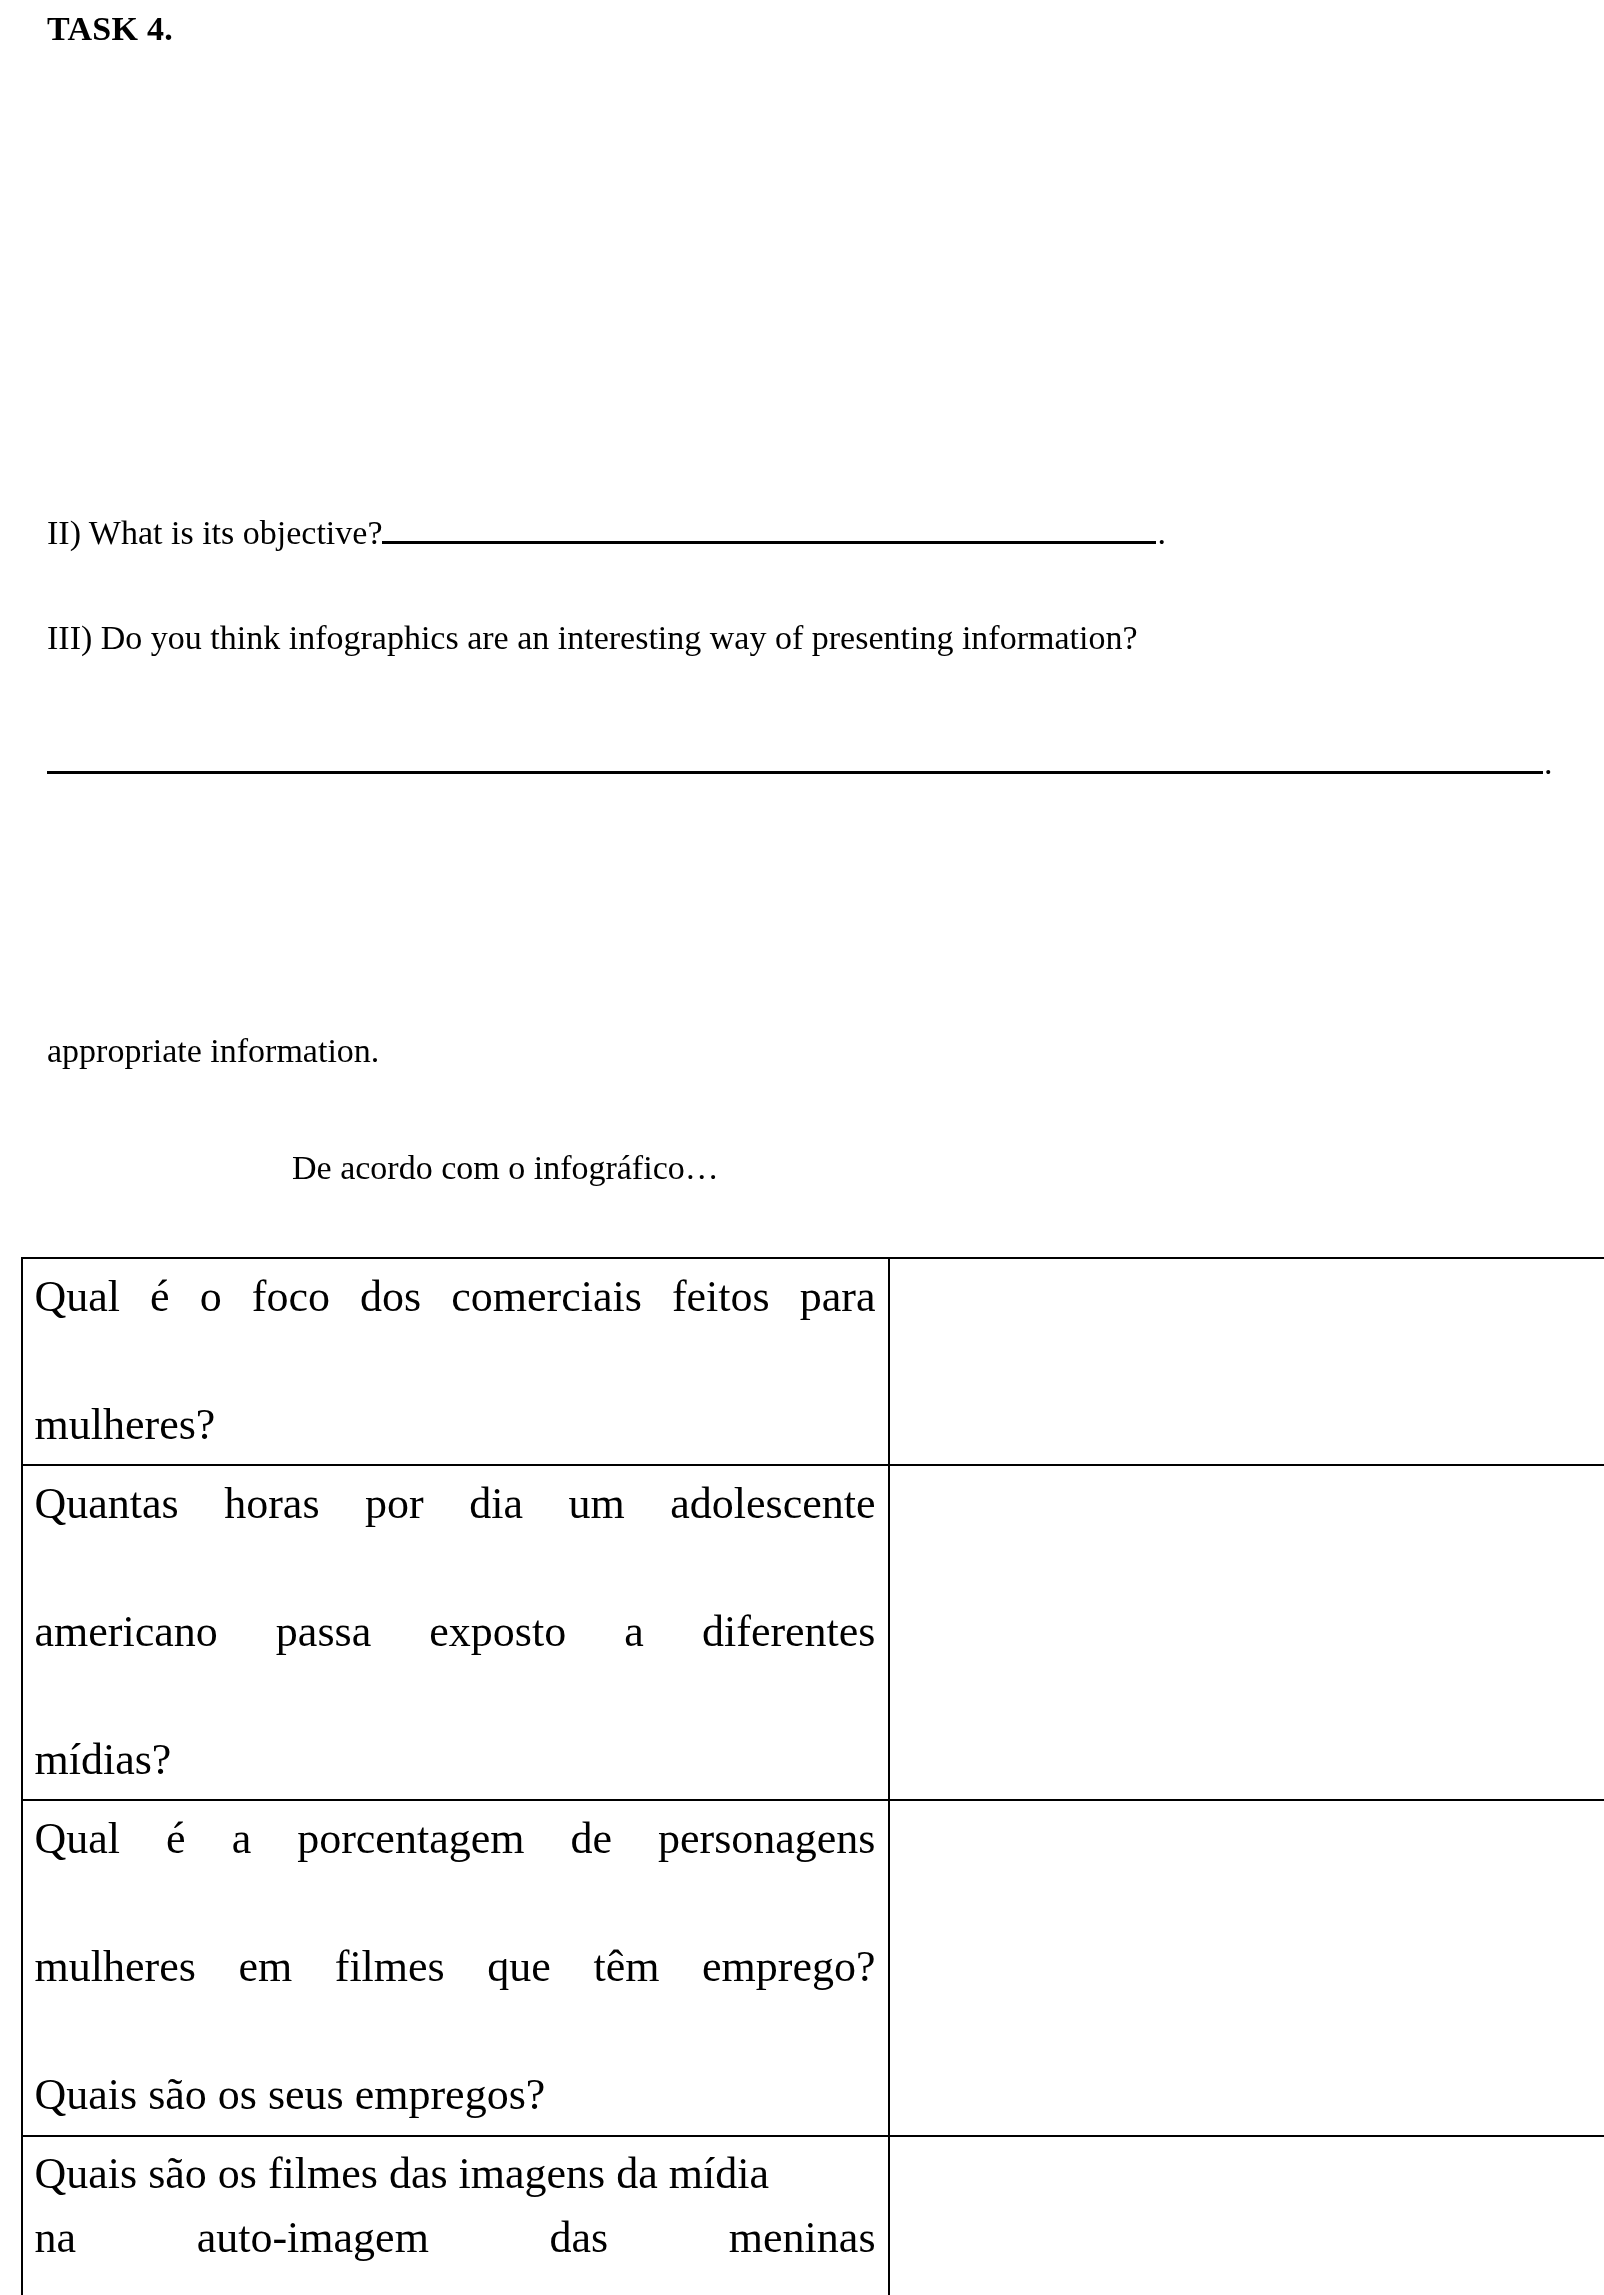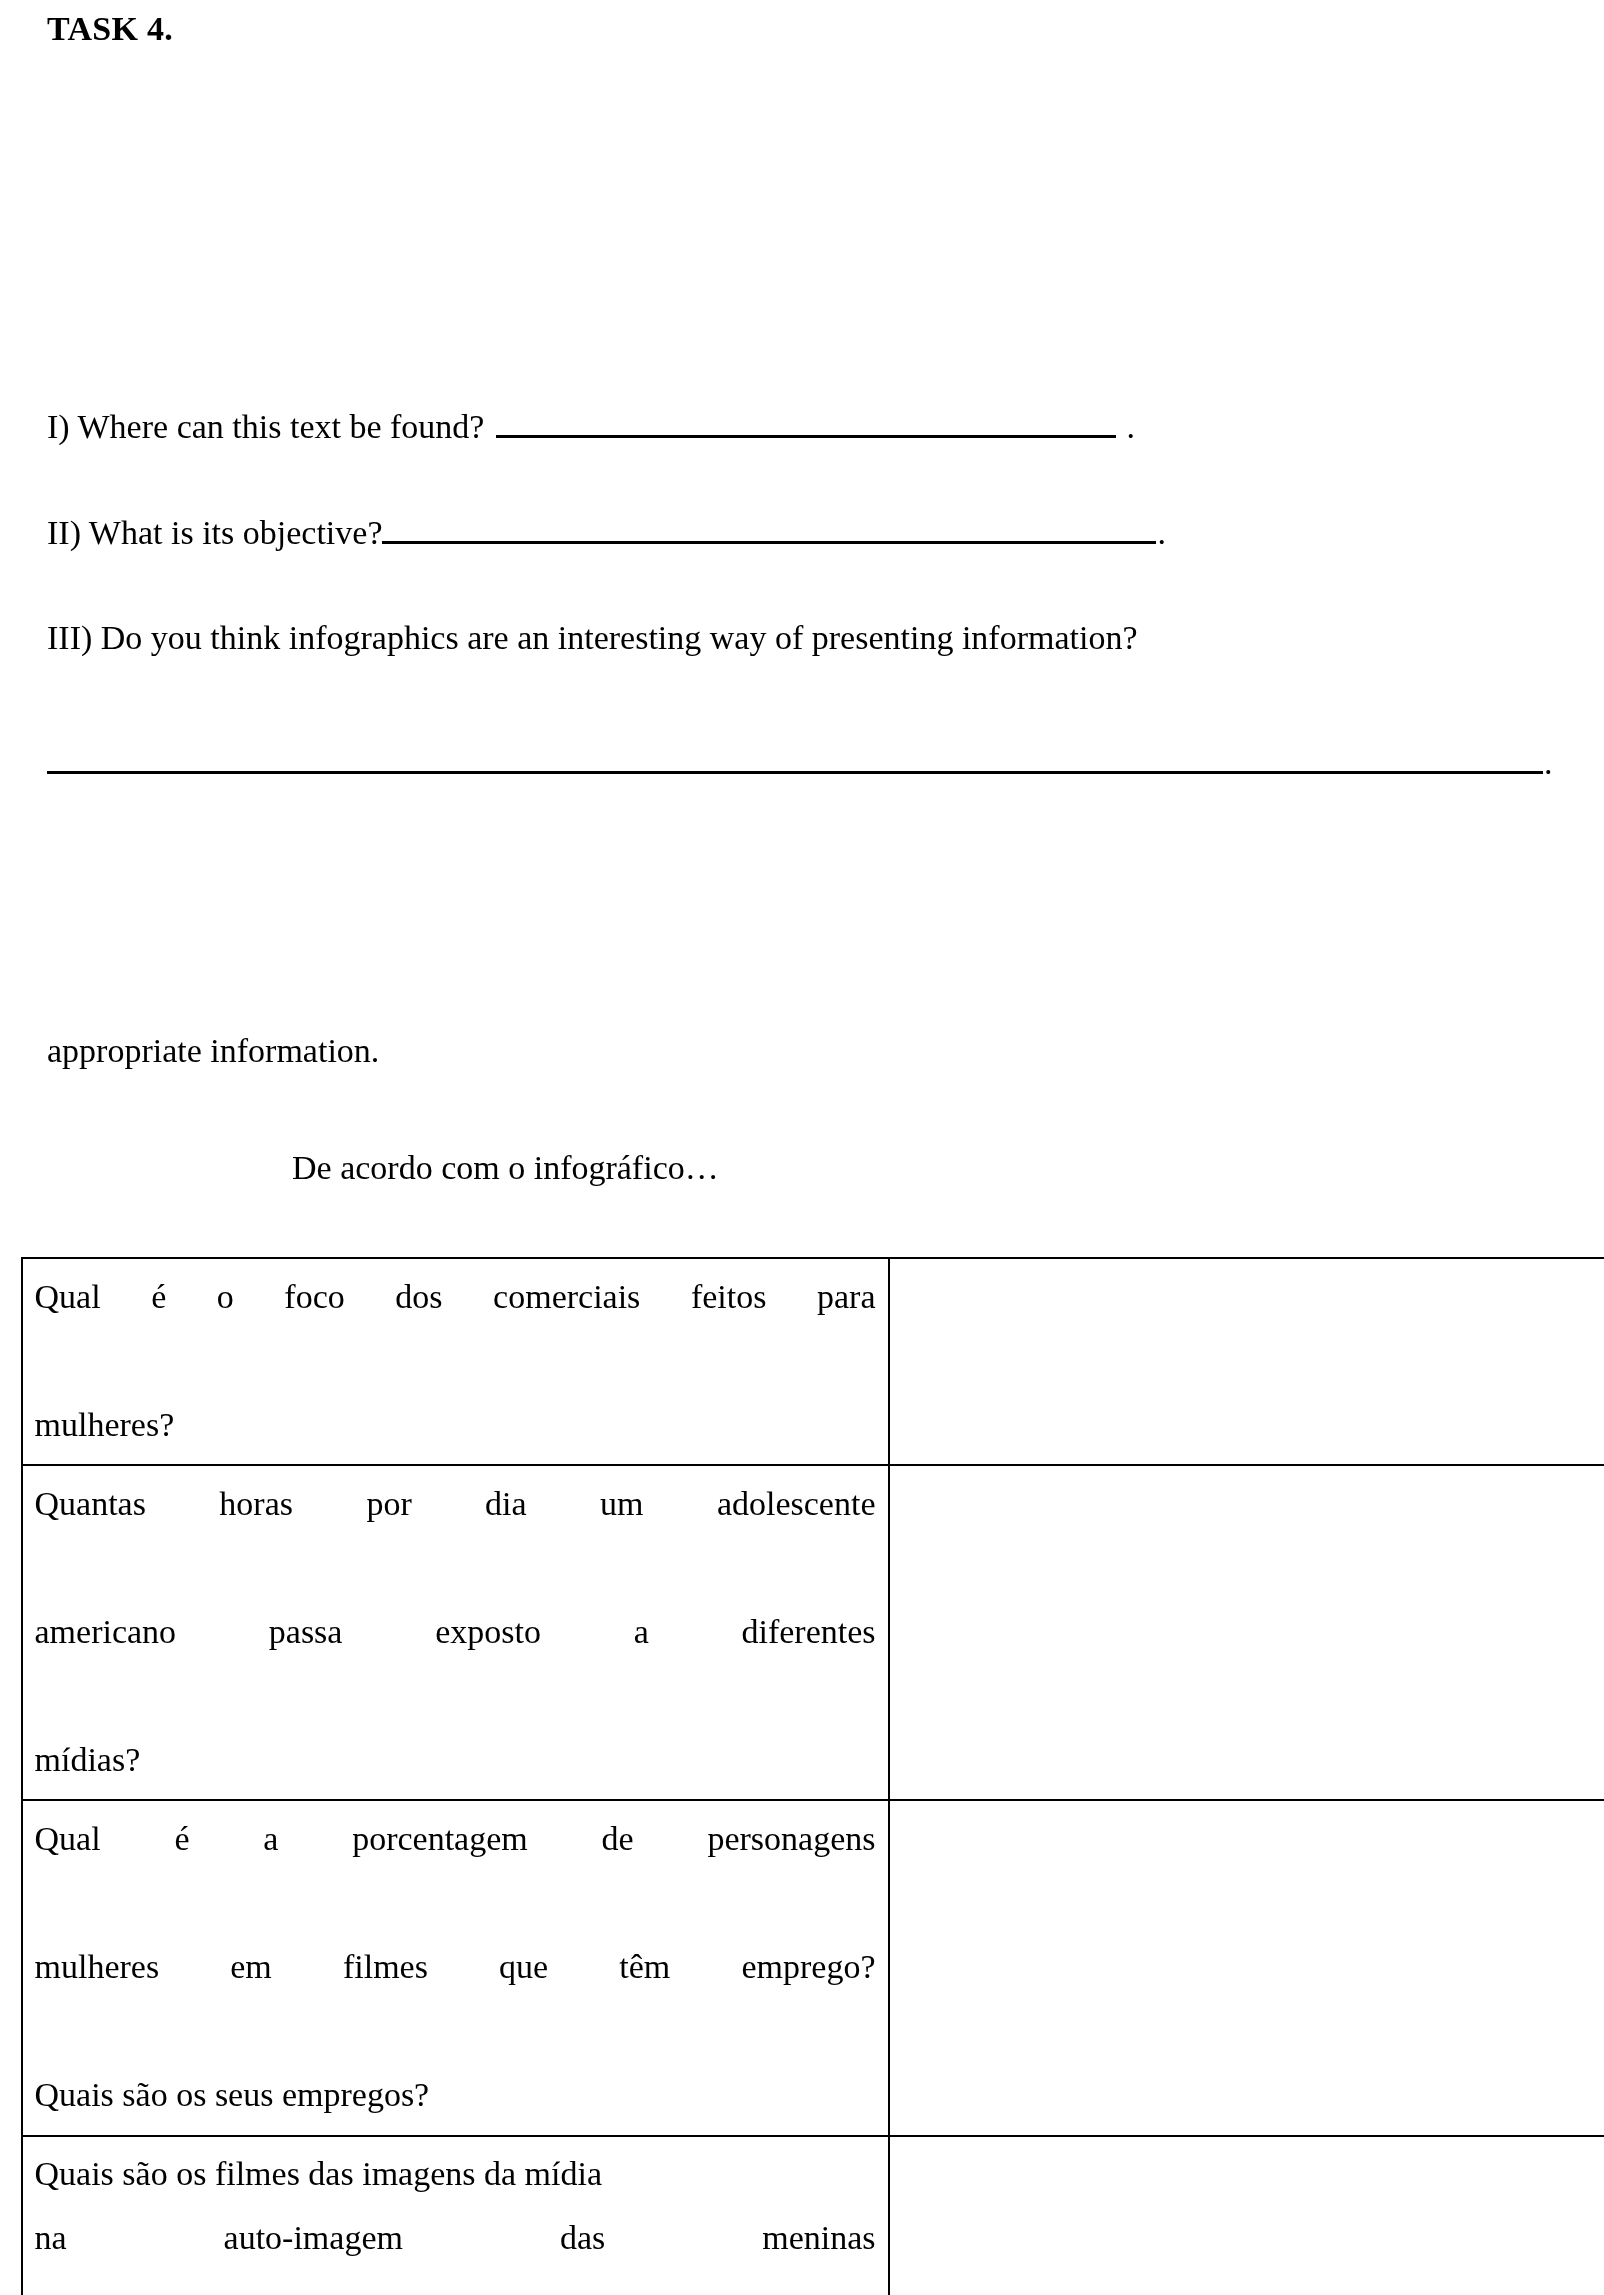--- a/index.html
+++ b/index.html
@@ -122,21 +122,21 @@
     left: 20.5px;
     top: 1257px;
     width: 1560px;
     border-collapse: collapse;
     table-layout: fixed;
   }
   .tbl td {
     border: 2.2px solid #000;
     vertical-align: top;
     padding: 5.5px 12px 7.7px 12px;
-    font-size: 34px;
+    font-size: 44px;
     line-height: 64px;
   }
   .tbl td.qcell {
     width: 841px;
     text-align: justify;
     text-justify: inter-word;
   }
   .tbl td.acell {
     width: 719px;
   }
@@ -156,23 +156,20 @@
   }
 </style>
 </head>
 <body>
 
 <div class="page">
 
   <div class="col task-title">TASK 4.</div>
 
 
-  <div class="qline q1">
-    <span class="qtext">I) Where can this text be found?</span><span class="rule rule-i"></span><span class="dot-after">.</span>
-  </div>
 
   <div class="qline q3">
     <span class="qtext">III) Do you think infographics are an interesting way of presenting information?</span>
   </div>
 
   <div class="qline q2">
     <span class="qtext">II) What is its objective?</span><span class="rule rule-ii"></span><span class="dot-tight">.</span>
   </div>
 
   <div class="answer-rule-full">

